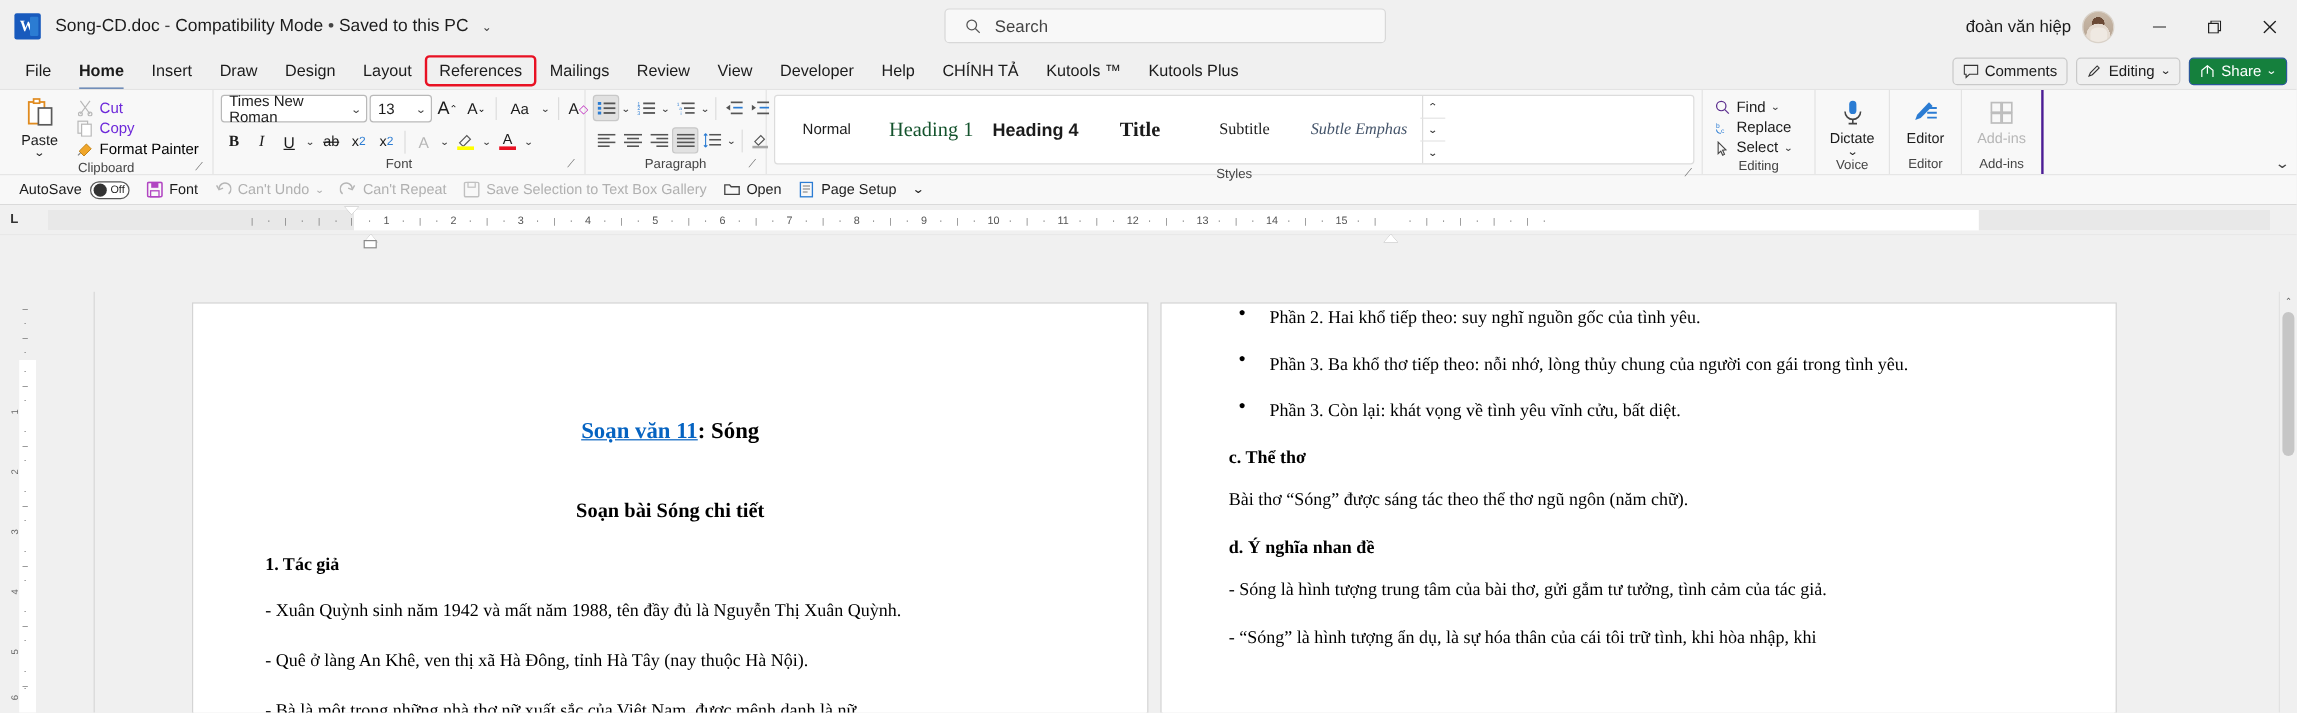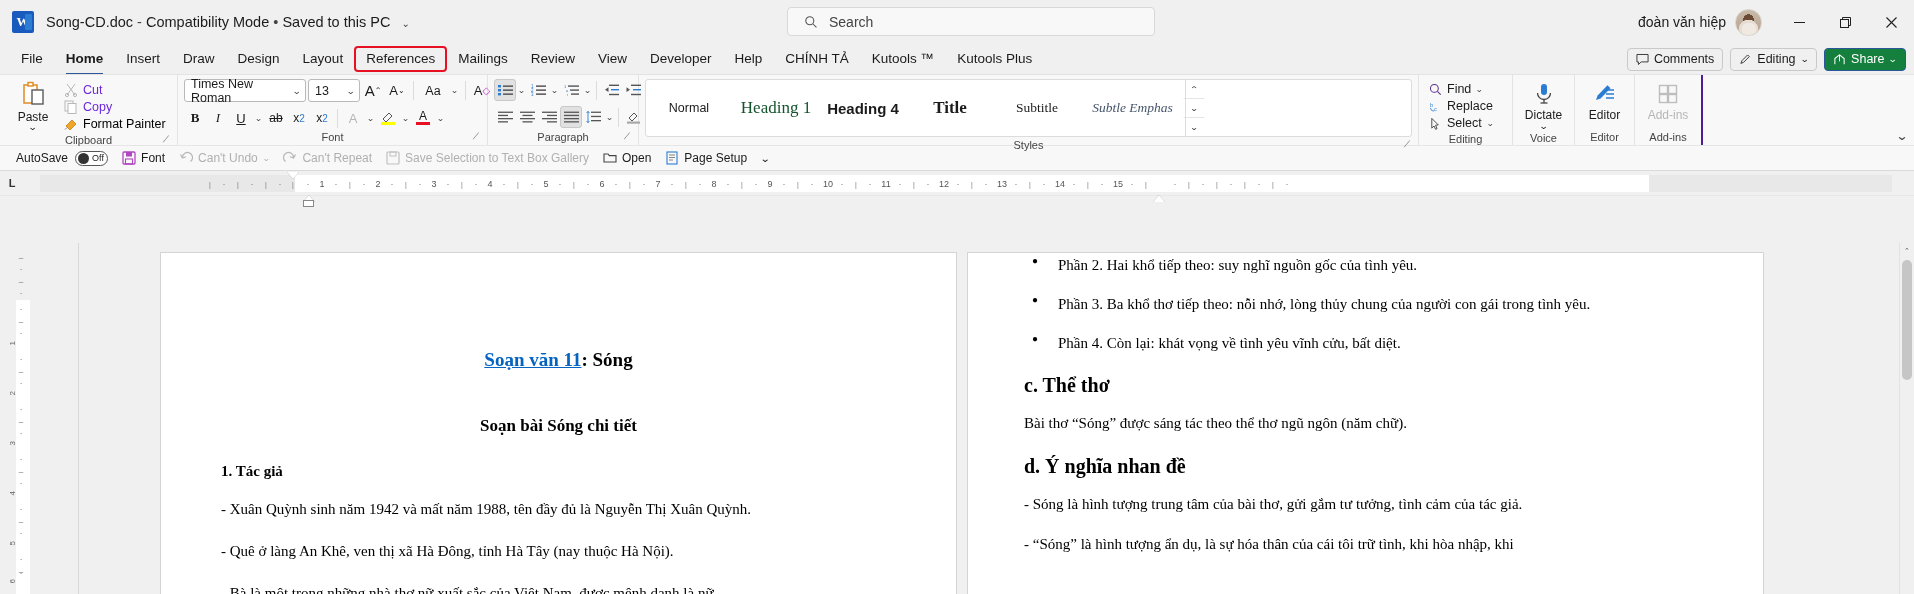--- a/index.html
+++ b/index.html
@@ -368,21 +368,21 @@
   .bullets li {
     font-size: 15px; line-height: 1.72;
     padding-left: 34px; position: relative;
     margin-bottom: 13px;
     text-align: justify;
   }
   .bullets li::before {
     content: "●"; position: absolute; left: 8px; top: -1px; font-size: 10px;
   }
   .r-top { padding-top: 31px; }
-  .r-b { font-size: 20px; font-weight: bold; margin-top: 18px; }
+  .r-b { font-size: 15px; font-weight: bold; margin-top: 18px; }
   .r-p { font-size: 15px; margin-top: 14px; line-height: 1.72; }
 
   
   .vscroll {
     position: absolute; right: 0; top: 0; bottom: 0; width: 15px;
     background: #f0f0f0; border-left: 1px solid #e2e2e2;
   }
   .vscroll .up, .vscroll .down {
     height: 15px; display: flex; align-items: center; justify-content: center;
     font-size: 7px; color: #555;
@@ -1009,21 +1009,21 @@
       <div class="doc-p">- Quê ở làng An Khê, ven thị xã Hà Đông, tỉnh Hà Tây (nay thuộc Hà Nội).</div>
       <div class="doc-p">- Bà là một trong những nhà thơ nữ xuất sắc của Việt Nam, được mệnh danh là nữ</div>
     </div>
   </div>
 
   <div class="page right">
     <div class="pg-inner r r-top">
       <ul class="bullets">
         <li>Phần 2. Hai khổ tiếp theo: suy nghĩ nguồn gốc của tình yêu.</li>
         <li>Phần 3. Ba khổ thơ tiếp theo: nỗi nhớ, lòng thủy chung của người con gái trong tình yêu.</li>
-        <li>Phần 4. Còn lại: khát vọng về tình yêu vĩnh cửu, bất diệt.</li>
+        <li>Phần 3. Còn lại: khát vọng về tình yêu vĩnh cửu, bất diệt.</li>
       </ul>
       <div class="r-b">c. Thể thơ</div>
       <div class="r-p">Bài thơ “Sóng” được sáng tác theo thể thơ ngũ ngôn (năm chữ).</div>
       <div class="r-b">d. Ý nghĩa nhan đề</div>
       <div class="r-p">- Sóng là hình tượng trung tâm của bài thơ, gửi gắm tư tưởng, tình cảm của tác giả.</div>
       <div class="r-p">- “Sóng” là hình tượng ẩn dụ, là sự hóa thân của cái tôi trữ tình, khi hòa nhập, khi</div>
     </div>
   </div>
 
   <div class="vscroll">

